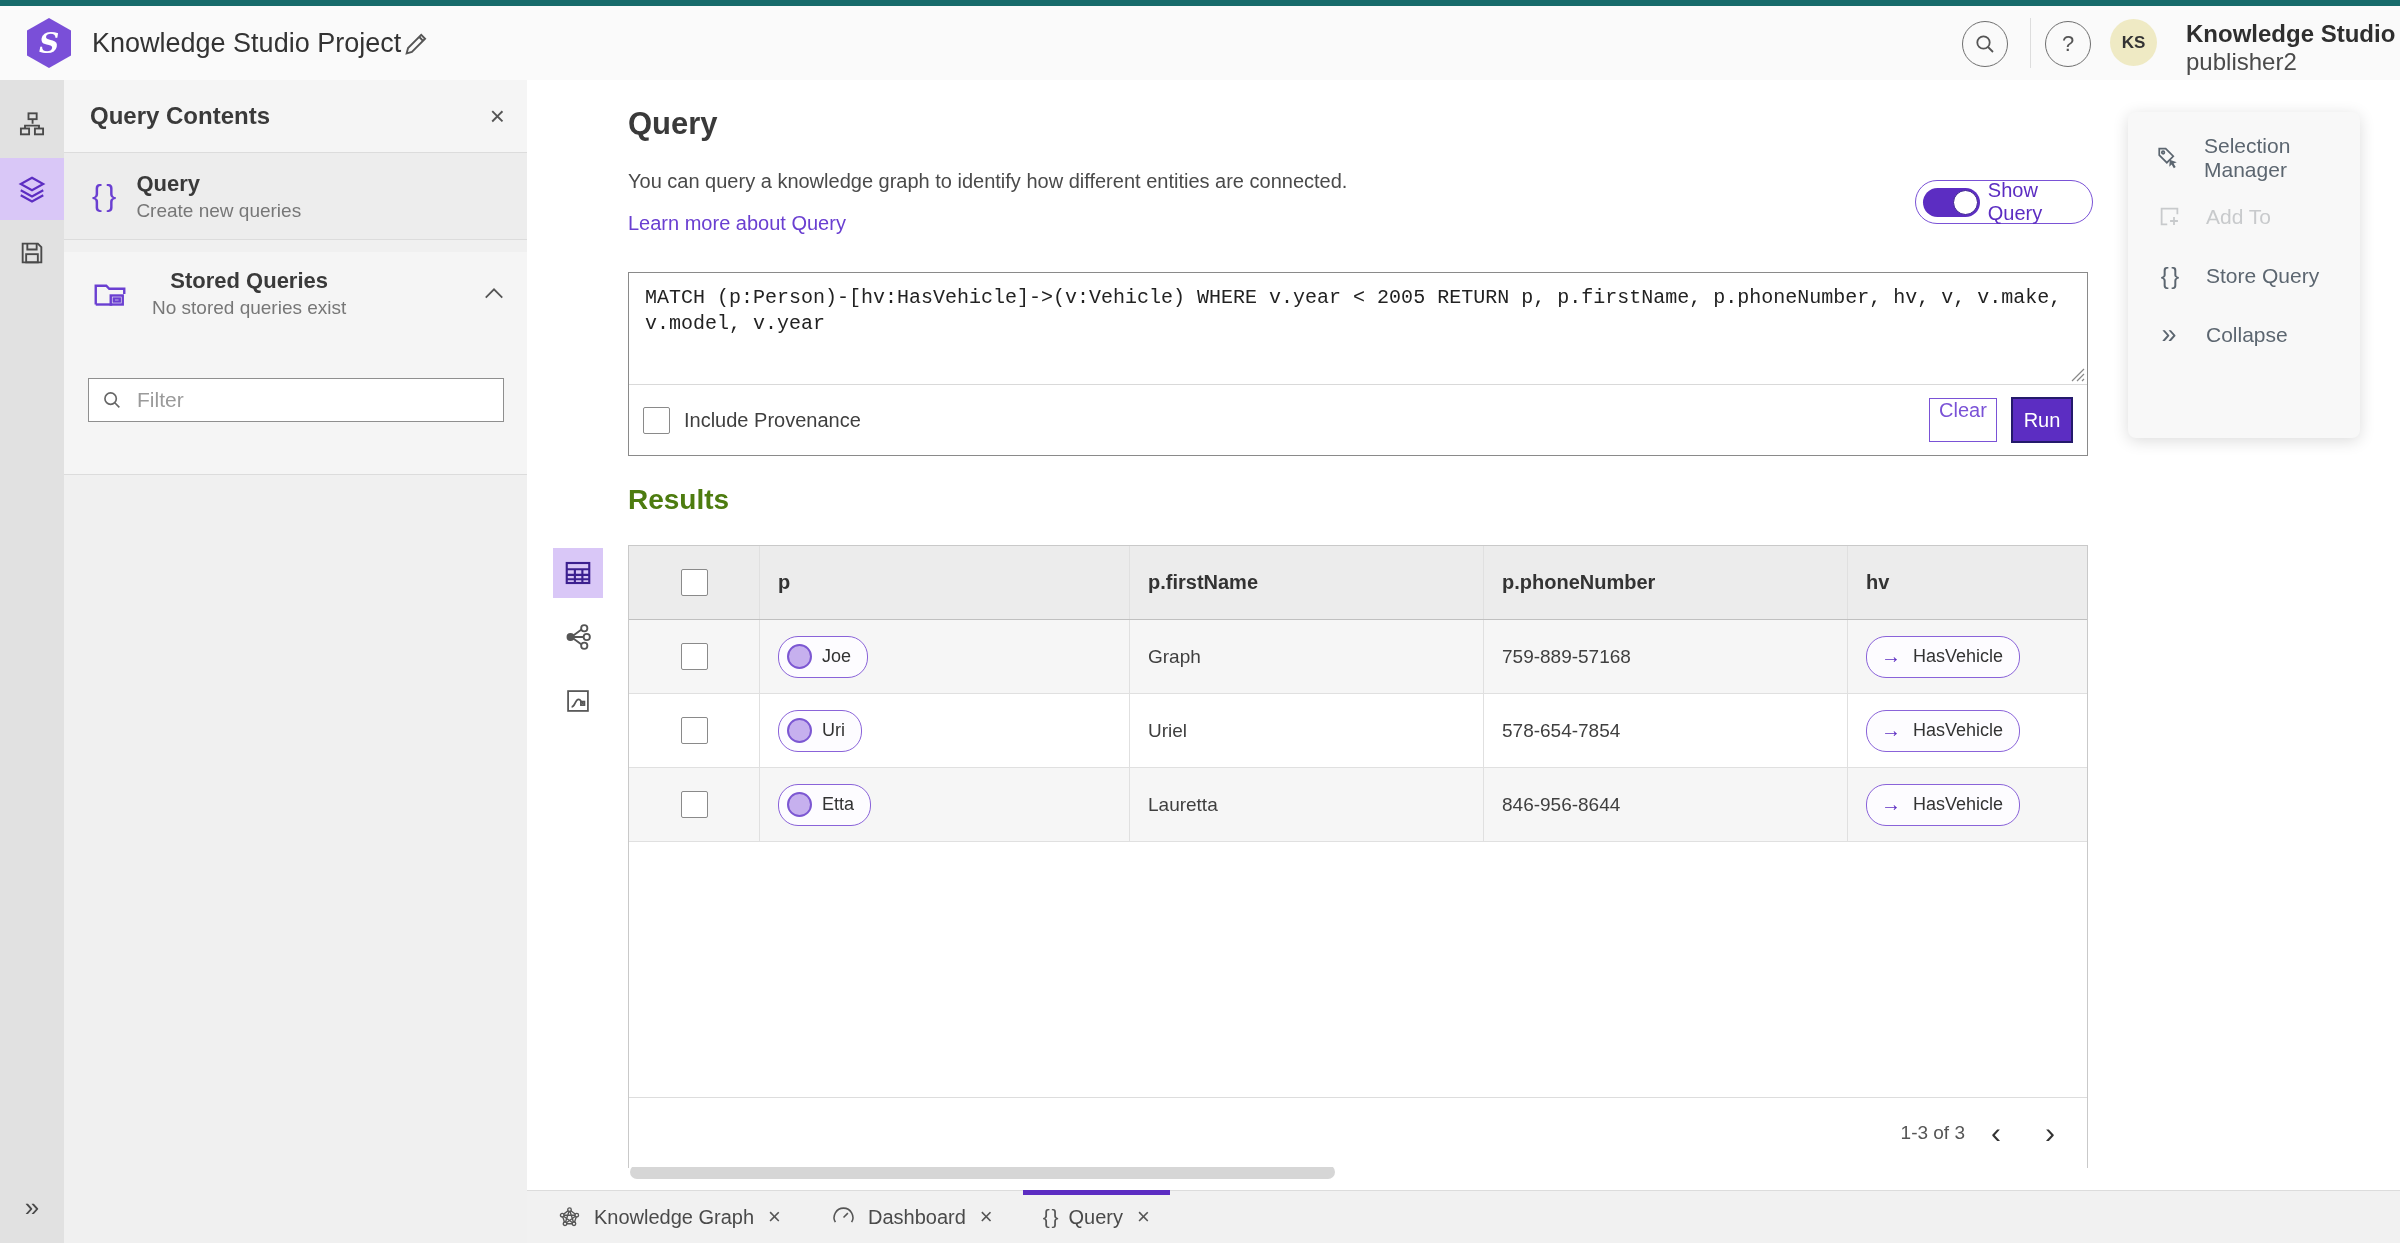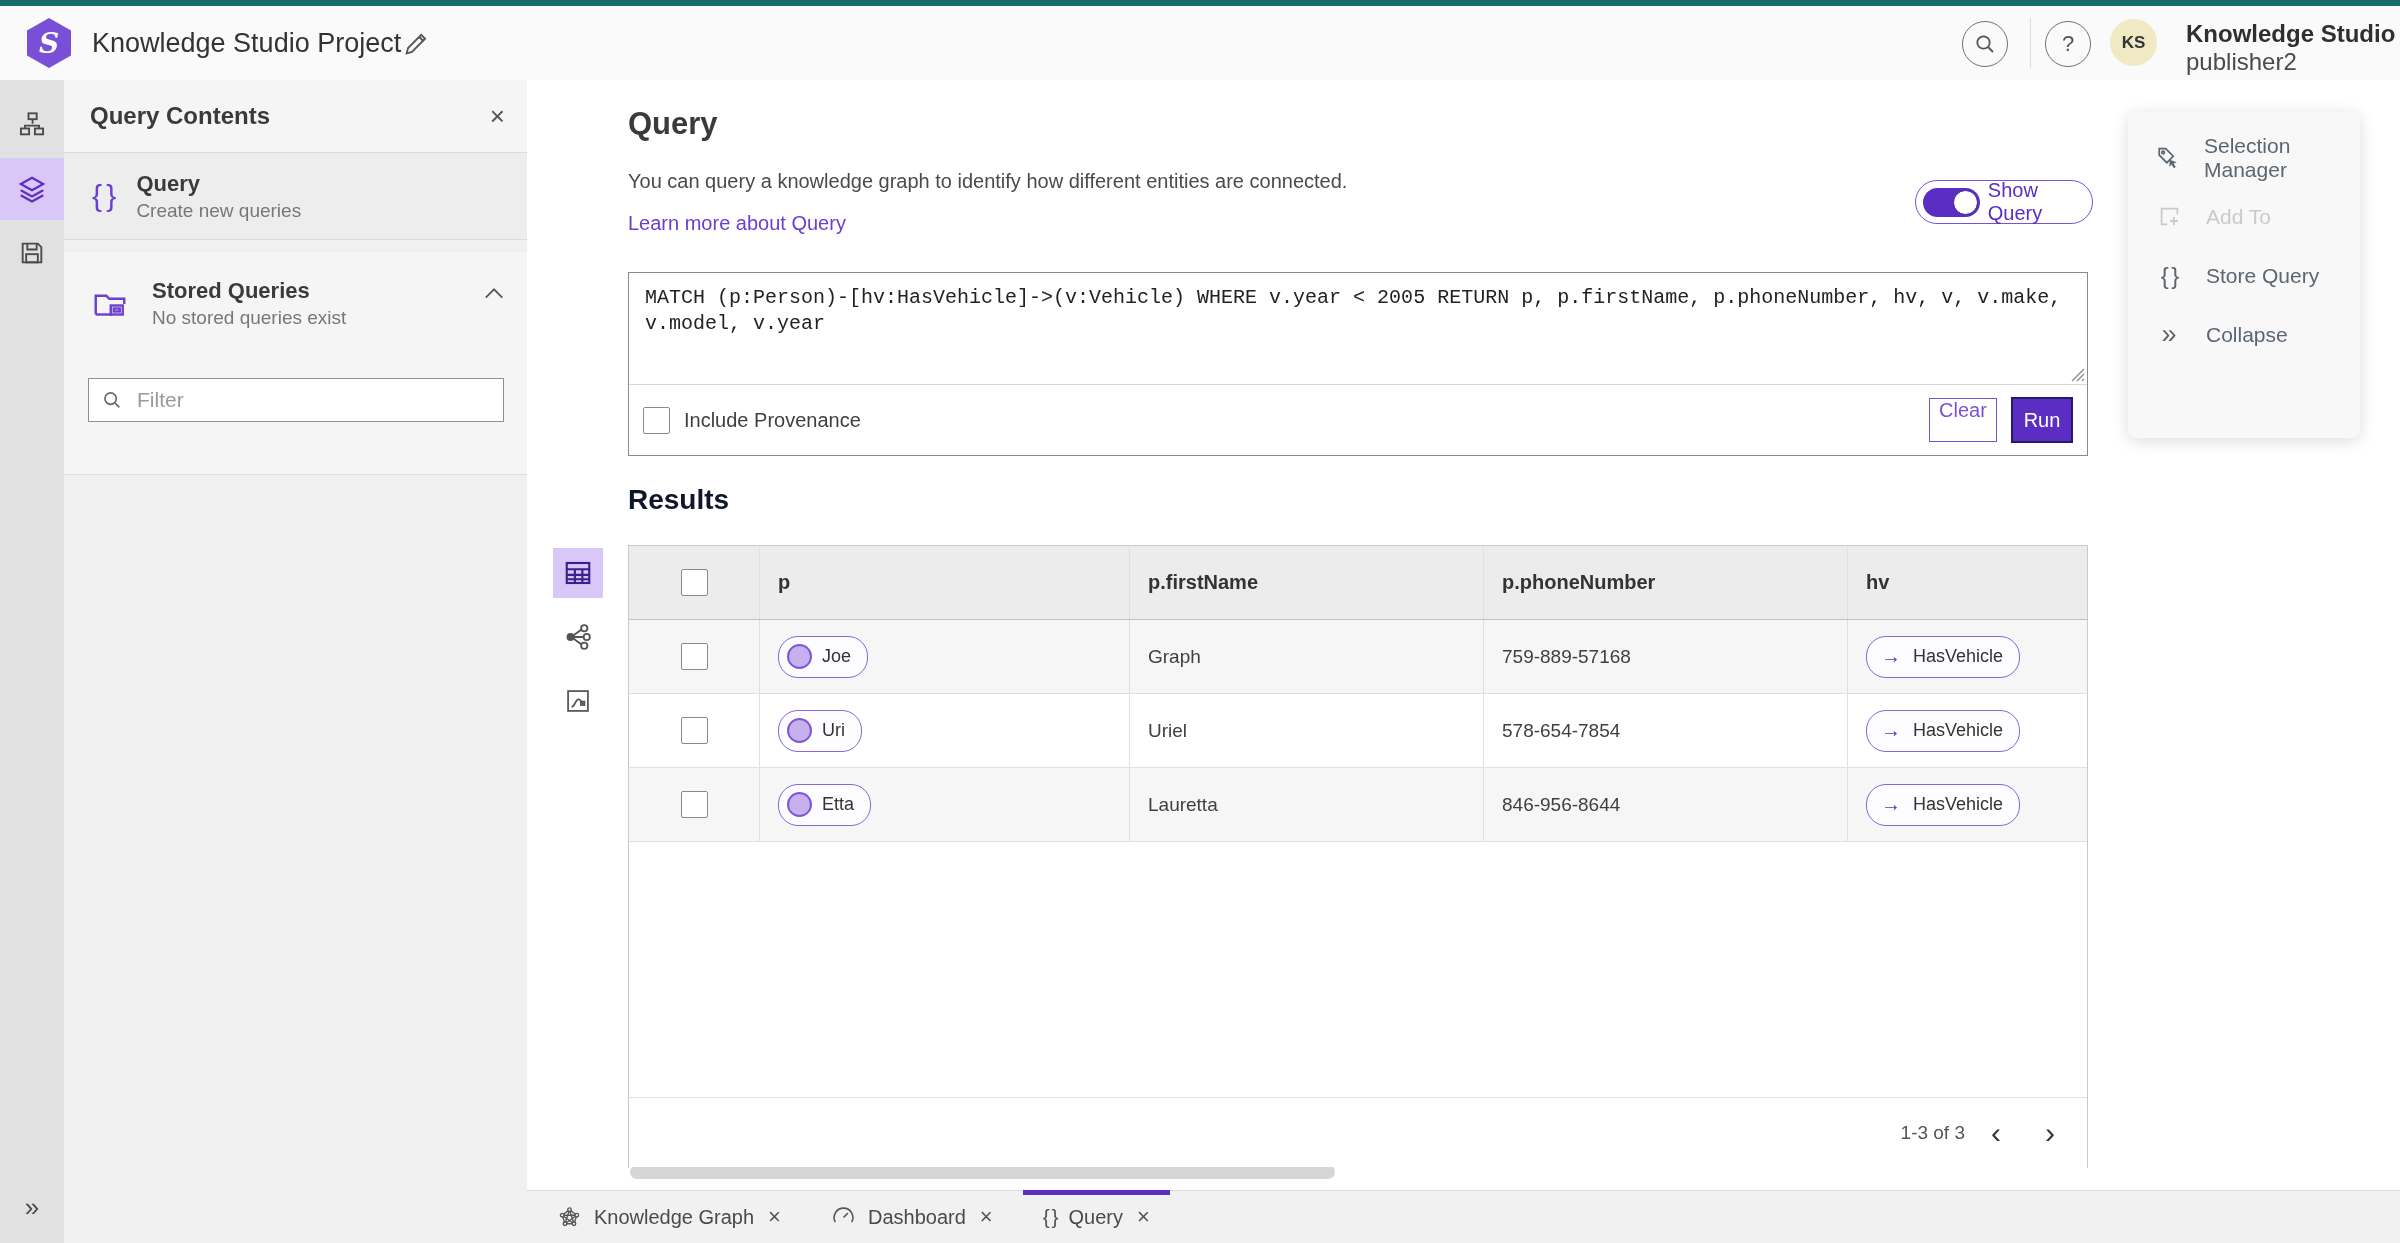--- a/index.html
+++ b/index.html
@@ -42,21 +42,21 @@
   .sp-close{position:absolute;right:22px;top:0;height:72px;display:flex;align-items:center;
             font-size:26px;color:#555;cursor:pointer;}
   .sp-item{position:absolute;left:0;top:73px;width:100%;height:86px;background:#ededed;
            border-bottom:1px solid #dcdcdc;display:flex;align-items:center;cursor:pointer;}
   .sp-braces{margin-left:28px;font-size:30px;color:#6a3fd1;font-weight:500;letter-spacing:-2px;}
   .sp-item-text{margin-left:22px;}
   .sp-item-title{font-size:22px;font-weight:600;color:#3a3a3a;}
   .sp-item-sub{font-size:19px;color:#777;margin-top:3px;}
   .sp-stored{position:absolute;left:0;top:172px;width:100%;height:222px;background:#f5f5f5;
              border-bottom:1px solid #dcdcdc;}
-  .sp-stored-row{position:absolute;left:0;top:26px;width:100%;display:flex;align-items:center;cursor:pointer;}
+  .sp-stored-row{position:absolute;left:0;top:16px;width:100%;display:flex;align-items:center;cursor:pointer;text-align:center;}
   .sp-folder{margin-left:26px;width:40px;height:36px;color:#6a3fd1;}
   .sp-chevron{position:absolute;right:22px;top:34px;width:22px;height:14px;color:#555;cursor:pointer;}
   .sp-filter{position:absolute;left:24px;top:126px;width:414px;height:42px;background:#fff;
              border:1px solid #8f8f8f;display:flex;align-items:center;}
   .sp-filter svg{margin-left:12px;color:#666;}
   .sp-filter input{border:none;outline:none;background:transparent;margin-left:12px;width:340px;
                    font-size:21px;color:#333;font-family:"Liberation Sans",sans-serif;}
   .sp-filter input::placeholder{color:#9a9a9a;}
   
   .main{position:absolute;left:527px;top:80px;width:1873px;height:1110px;background:#fff;}
@@ -80,21 +80,21 @@
   .cb{width:25px;height:25px;border:1.6px solid #8a8a8a;background:#fff;border-radius:2px;
       cursor:pointer;flex:none;}
   .cb-label{margin-left:14px;font-size:20px;color:#3f3f3f;}
   .spacer{flex:1;}
   .btn-clear{width:66px;height:42px;border:1.6px solid #7a52d6;background:#fff;color:#7a52d6;
              font-size:20px;display:flex;align-items:flex-start;justify-content:center;cursor:pointer;
              font-family:"Liberation Sans",sans-serif;}
   .btn-run{margin-left:14px;width:62px;height:46px;background:#5c2dc2;color:#fff;font-size:20px;
            display:flex;align-items:center;justify-content:center;cursor:pointer;
            border:2.5px solid #241a6b;box-sizing:border-box;font-family:"Liberation Sans",sans-serif;}
-  .h2{position:absolute;left:101px;top:404px;font-size:28px;font-weight:700;color:#0f172a;}
+  .h2{position:absolute;left:101px;top:404px;font-size:28px;font-weight:700;color:#4d7c0f;}
   
   .view-rail{position:absolute;left:26px;top:468px;width:50px;}
   .view-btn{width:50px;height:50px;display:flex;align-items:center;justify-content:center;
             color:#555;cursor:pointer;margin-bottom:14px;}
   .view-btn.active{background:#d9c7f7;color:#3b1f8f;}
   
   .rtable{position:absolute;left:101px;top:465px;width:1460px;height:623px;border:1px solid #c9c9c9;
           background:#fff;box-sizing:border-box;}
   .tgrid{display:grid;grid-template-columns:130px 370px 354px 364px 1fr;align-items:center;}
   .thead{height:73px;background:#ececec;border-bottom:1px solid #c0c0c0;}

